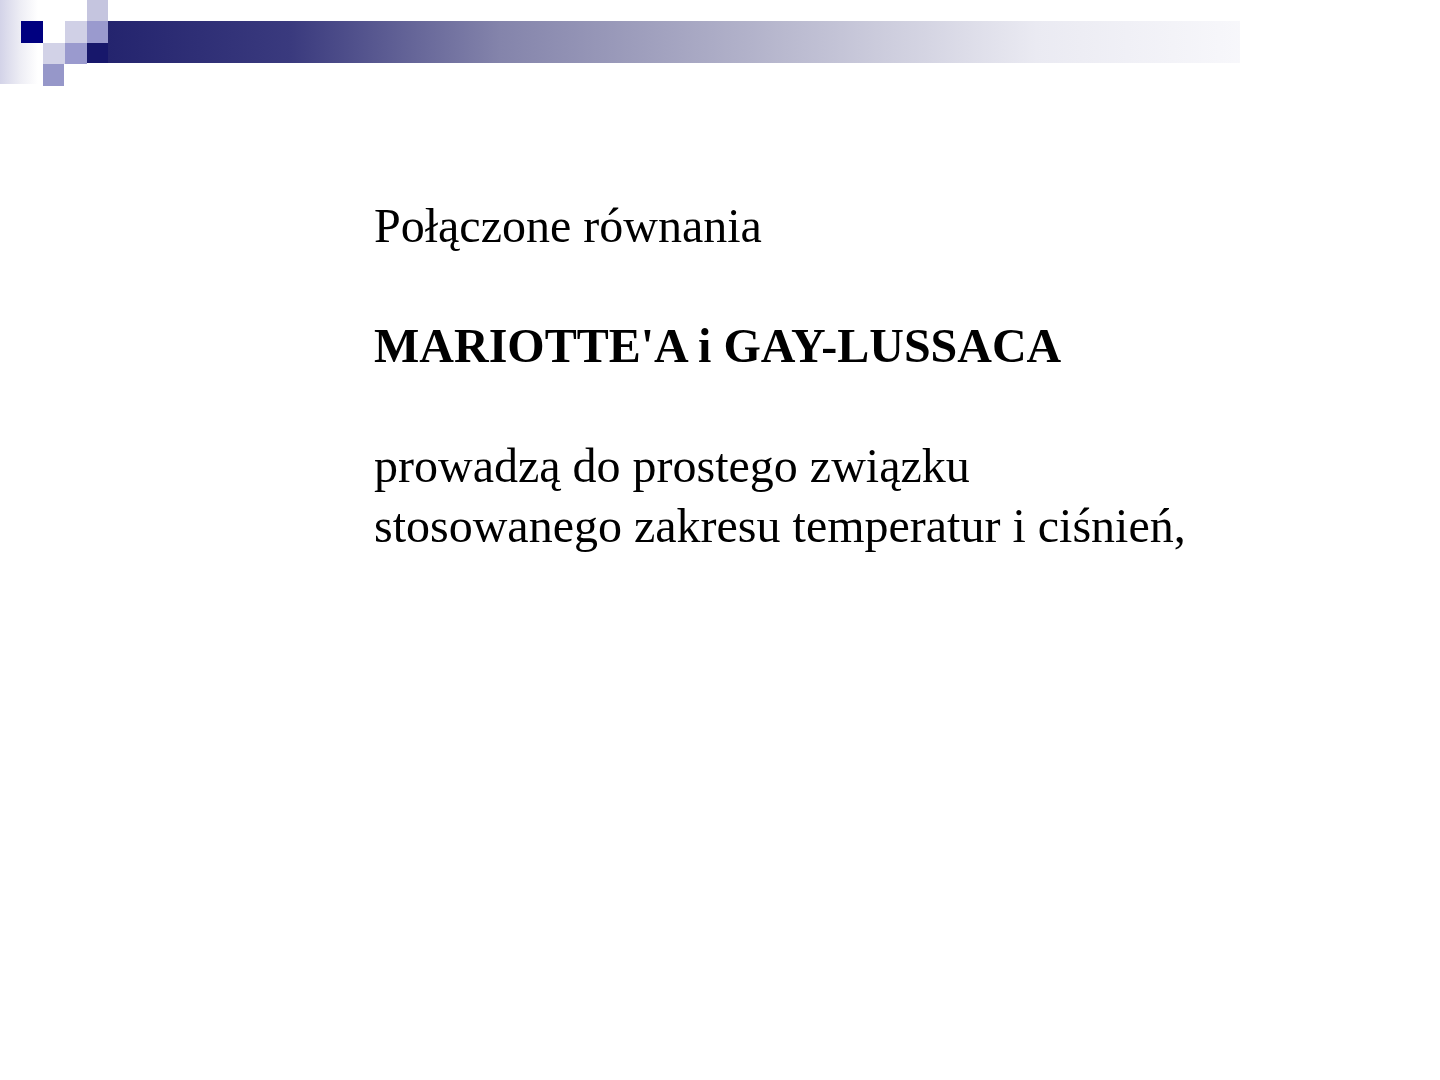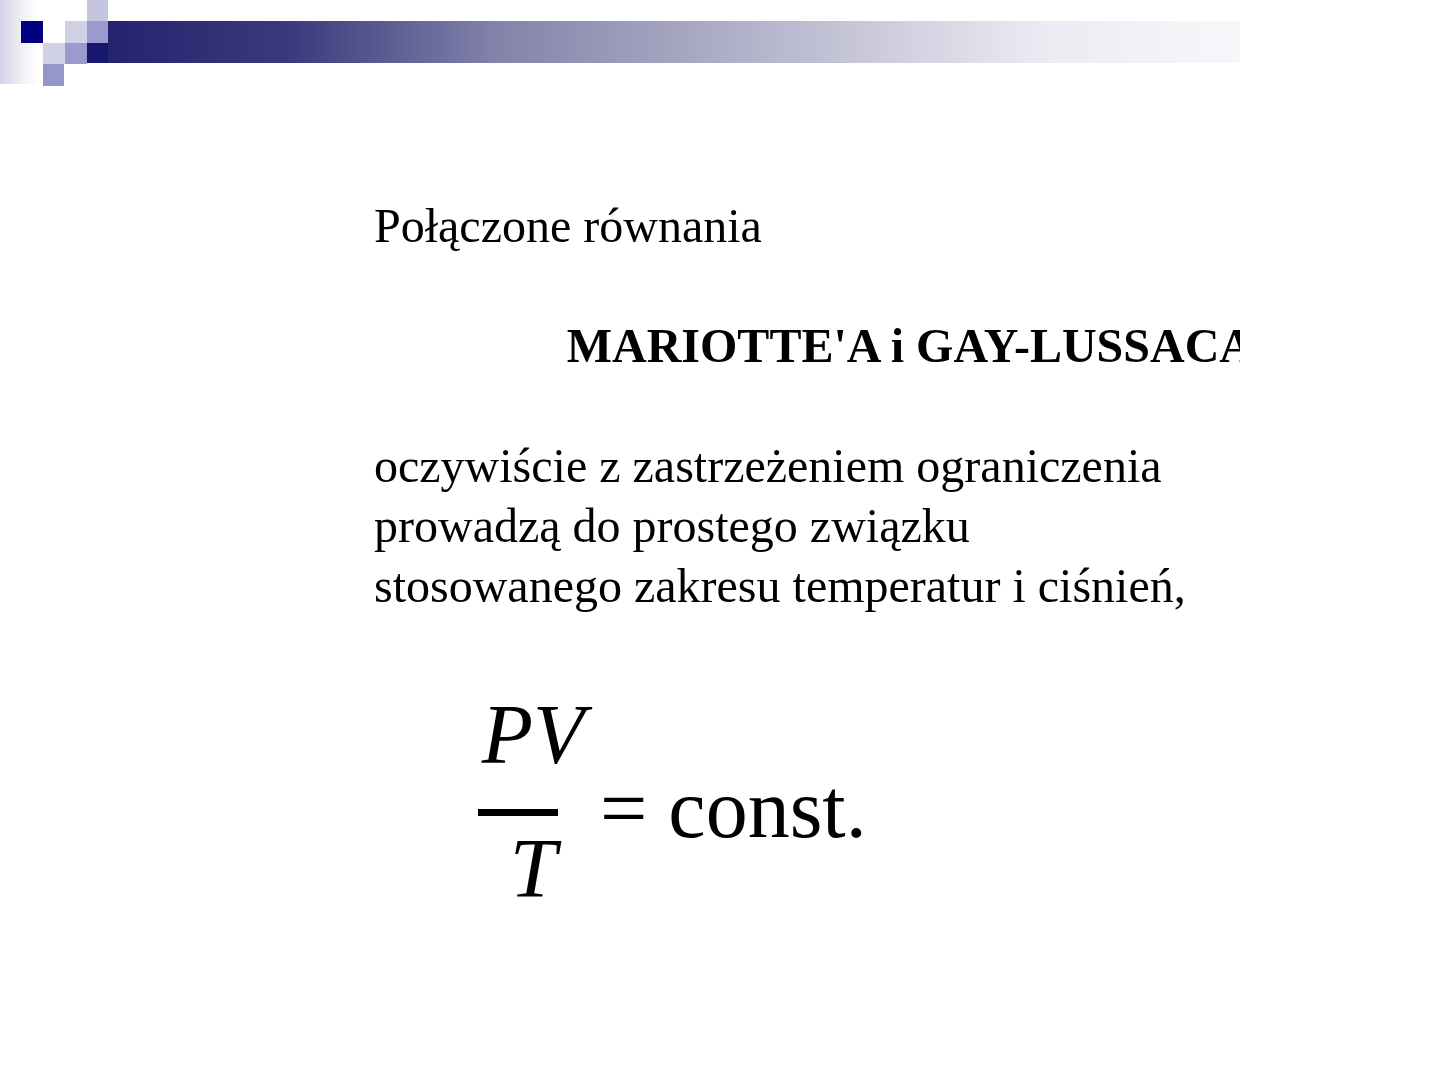--- a/index.html
+++ b/index.html
@@ -50,21 +50,21 @@
   
   .text-block {
     position: absolute;
     left: 374px; top: 196px;
     width: 880px;
     font-size: 48px;
     line-height: 60px;
     white-space: nowrap;
   }
   .text-line { min-height: 60px; }
-  .bold-line { font-weight: bold; text-align: right; }
+  .bold-line { font-weight: bold; }
 
   
   .formula {
     position: absolute;
     left: 476px; top: 693px;
     display: flex;
     align-items: flex-start;
   }
   .fraction {
     width: 114px;
@@ -102,27 +102,18 @@
     <div class="sq sq-light2"></div>
     <div class="sq sq-med2"></div>
     <div class="sq sq-med3"></div>
   </div>
 
   <div class="text-block">
     <div class="text-line">Połączone równania</div>
     <div class="text-line"></div>
     <div class="text-line bold-line">MARIOTTE'A i GAY-LUSSACA</div>
     <div class="text-line"></div>
-    <div class="text-line">oczywiście z zastrzeżeniem ograniczenia</div>
     <div class="text-line">prowadzą do prostego związku</div>
     <div class="text-line">stosowanego zakresu temperatur i ciśnień,</div>
   </div>
 
-  <div class="formula">
-    <div class="fraction">
-      <span class="frac-num">PV</span>
-      <div class="frac-bar"></div>
-      <span class="frac-den">T</span>
-    </div>
-    <div class="formula-rhs">= const.</div>
-  </div>
 
 </div>
 
 </body></html>

